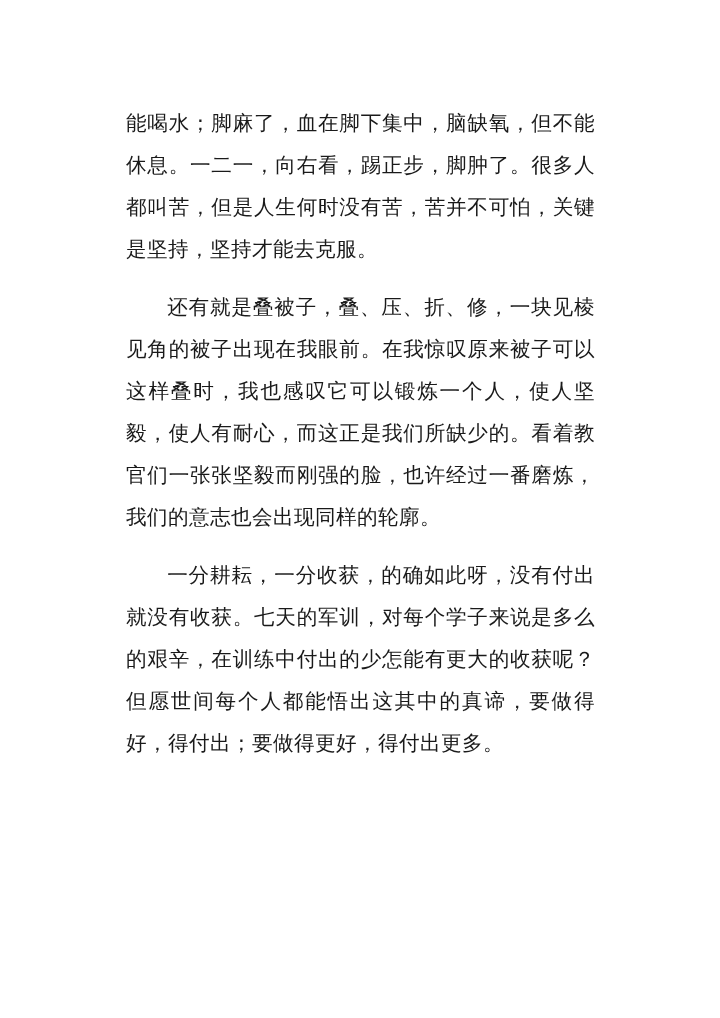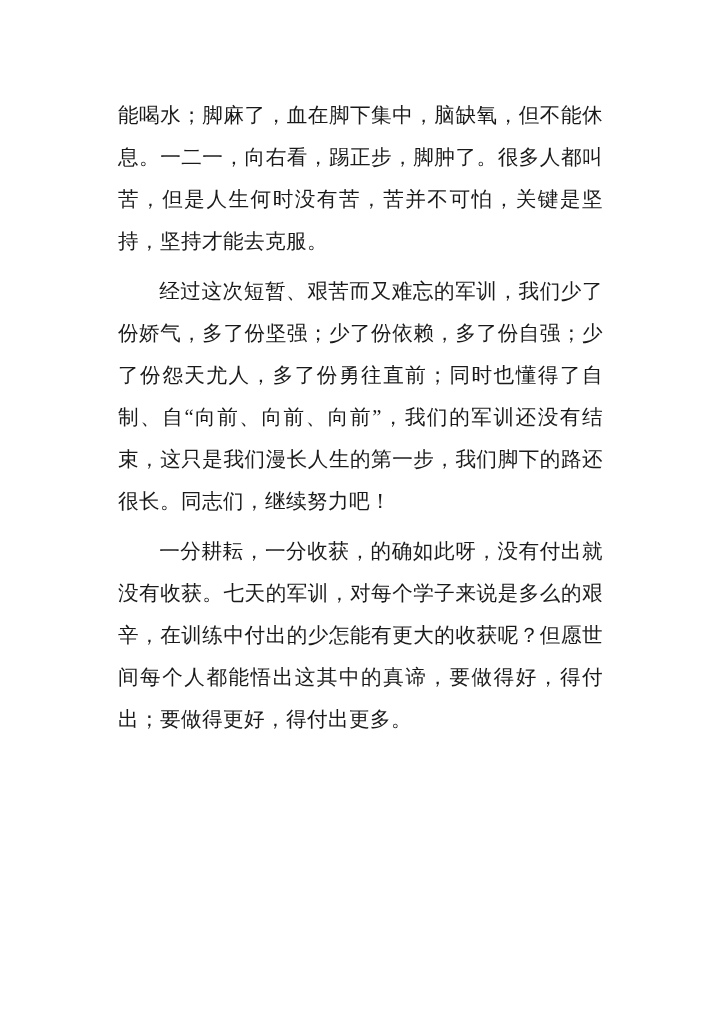--- a/index.html
+++ b/index.html
@@ -17,33 +17,32 @@
     position: absolute;
     left: 110px;
     top: 86px;
     width: 501px;
     font-family: "DejaVu Serif", "Liberation Serif", serif;
     font-size: 20.6px;
     line-height: 42px;
     color: #1a1a1a;
   }
   .para {
-    margin: 8px;
+    margin: 16px;
     text-indent: 2em;
     text-align: justify;
     text-align-last: left;
     letter-spacing: 0.4px;
     word-break: break-all;
-    font-family: Liberation Serif, serif;
   }
   .para.continuation {
     text-indent: 0;
   }
 </style>
 </head>
 <body>
 
 <div class="page">
   <p class="para continuation">能喝水；脚麻了，血在脚下集中，脑缺氧，但不能休息。一二一，向右看，踢正步，脚肿了。很多人都叫苦，但是人生何时没有苦，苦并不可怕，关键是坚持，坚持才能去克服。</p>
-  <p class="para">经过这次短暂、艰苦而又难忘的军训，我们少了份娇气，多了份坚强；少了份依赖，多了份自强；少了份怨天尤人，多了份勇往直前；同时也懂得了自制、自“向前、向前、向前”，我们的军训还没有结束，这只是我们漫长人生的第一步，我们脚下的路还很长。同志们，继续努力吧！</p>
+  <p class="para">还有就是叠被子，叠、压、折、修，一块见棱见角的被子出现在我眼前。在我惊叹原来被子可以这样叠时，我也感叹它可以锻炼一个人，使人坚毅，使人有耐心，而这正是我们所缺少的。看着教官们一张张坚毅而刚强的脸，也许经过一番磨炼，我们的意志也会出现同样的轮廓。</p>
   <p class="para">一分耕耘，一分收获，的确如此呀，没有付出就没有收获。七天的军训，对每个学子来说是多么的艰辛，在训练中付出的少怎能有更大的收获呢？但愿世间每个人都能悟出这其中的真谛，要做得好，得付出；要做得更好，得付出更多。</p>
 
 </div>
 
 </body></html>

